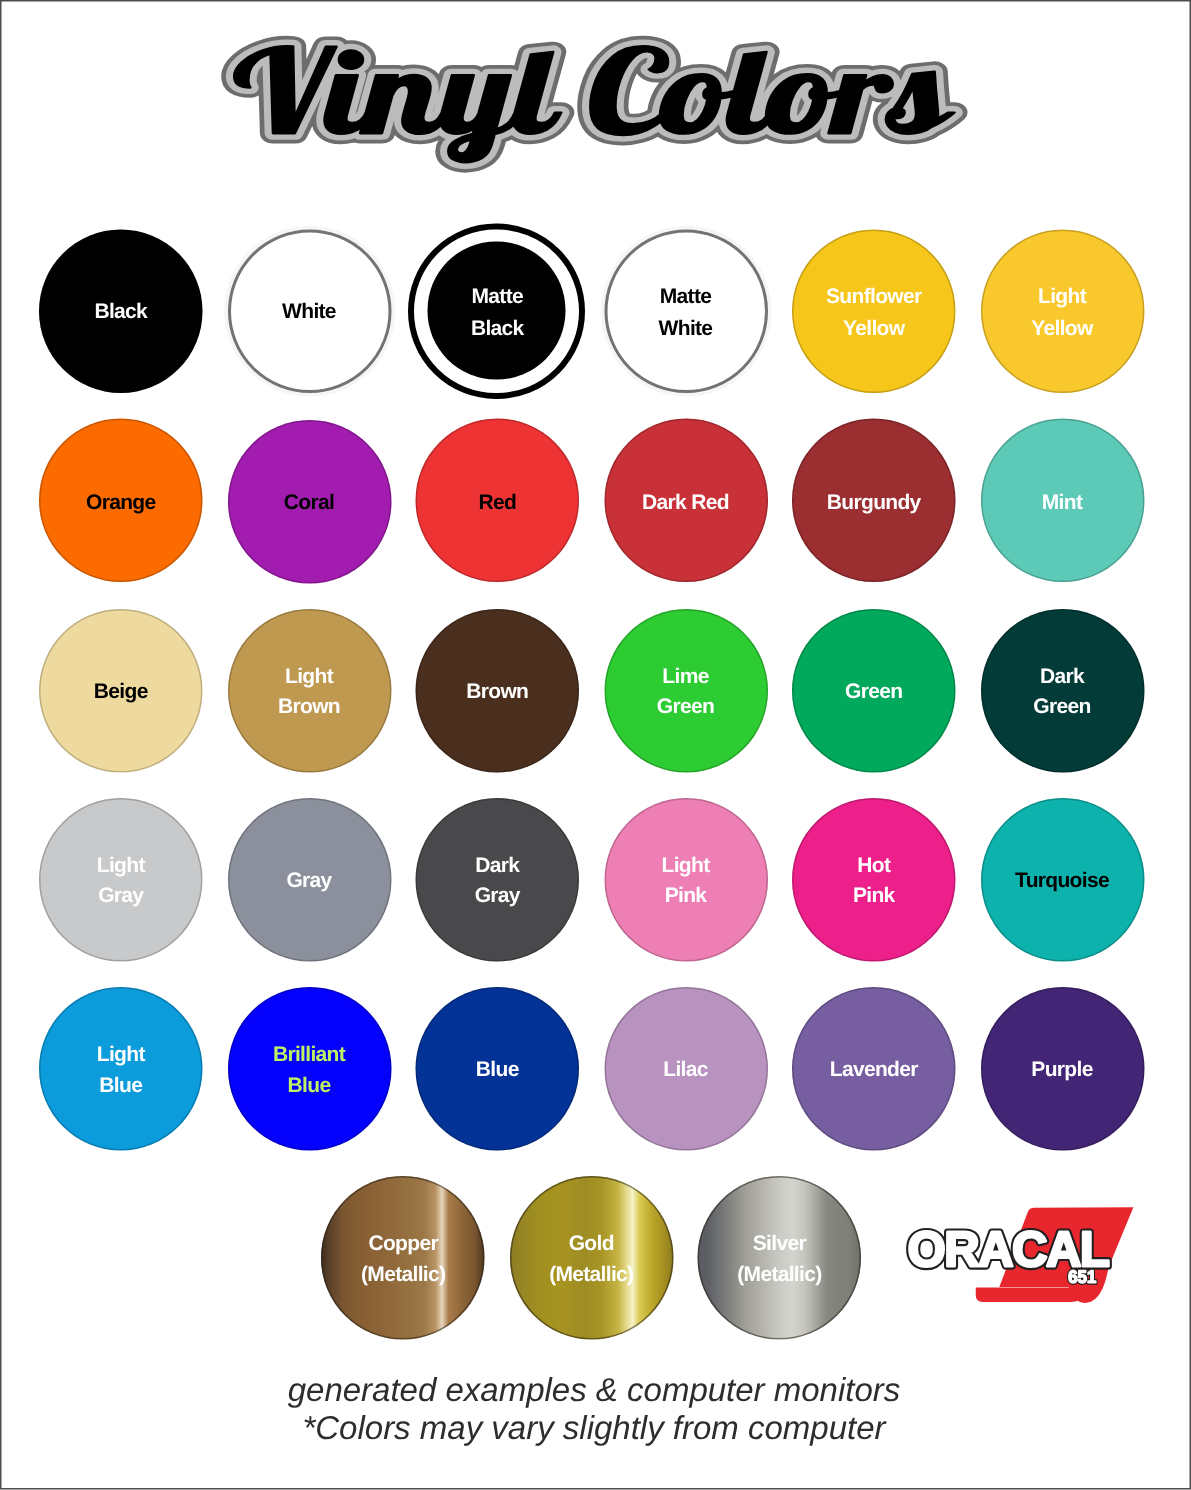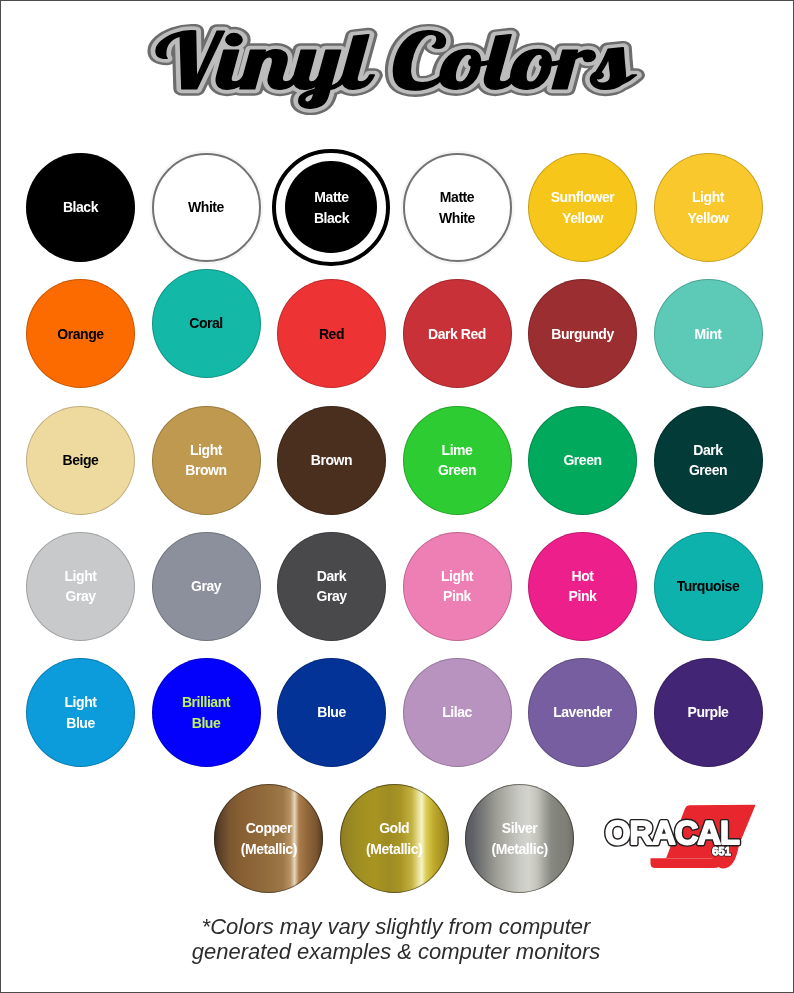--- a/index.html
+++ b/index.html
@@ -69,21 +69,21 @@
         <span class="lbl" style="color: rgb(255, 255, 255);">Sunflower
 Yellow</span>
       </div>
       <div class="swatch" style="left: 652.5px; top: 152.2px; background: rgb(249, 200, 44); box-shadow: rgba(0, 0, 0, 0.2) 0px 0px 0px 1px inset;">
         <span class="lbl" style="color: rgb(255, 255, 255);">Light
 Yellow</span>
       </div>
       <div class="swatch" style="left: 25px; top: 278.4px; background: rgb(251, 107, 0); box-shadow: rgba(0, 0, 0, 0.2) 0px 0px 0px 1px inset;">
         <span class="lbl" style="color: #000000;">Orange</span>
       </div>
-      <div class="swatch" style="left: 150.5px; top: 268px; background: #14b8a6; box-shadow: rgba(0, 0, 0, 0.2) 0px 0px 0px 1px inset;">
+      <div class="swatch" style="left: 150.5px; top: 279px; background: #a21caf; box-shadow: rgba(0, 0, 0, 0.2) 0px 0px 0px 1px inset;">
         <span class="lbl" style="color: rgb(0, 0, 0);">Coral</span>
       </div>
       <div class="swatch" style="left: 276px; top: 278.4px; background: rgb(238, 51, 53); box-shadow: rgba(0, 0, 0, 0.2) 0px 0px 0px 1px inset;">
         <span class="lbl" style="color: rgb(0, 0, 0);">Red</span>
       </div>
       <div class="swatch" style="left: 401.5px; top: 278.4px; background: rgb(200, 49, 55); box-shadow: rgba(0, 0, 0, 0.2) 0px 0px 0px 1px inset;">
         <span class="lbl" style="color: rgb(255, 255, 255);">Dark Red</span>
       </div>
       <div class="swatch" style="left: 527px; top: 278.4px; background: rgb(154, 46, 49); box-shadow: rgba(0, 0, 0, 0.2) 0px 0px 0px 1px inset;">
         <span class="lbl" style="color: rgb(255, 255, 255);">Burgundy</span>
@@ -181,17 +181,17 @@
         <path d="M1507 -711Q1507 -491 1420.0 -324.0Q1333 -157 1171.0 -68.5Q1009 20 793 20Q461 20 272.5 -175.5Q84 -371 84 -711Q84 -1050 272.0 -1240.0Q460 -1430 795 -1430Q1130 -1430 1318.5 -1238.0Q1507 -1046 1507 -711ZM1206 -711Q1206 -939 1098.0 -1068.5Q990 -1198 795 -1198Q597 -1198 489.0 -1069.5Q381 -941 381 -711Q381 -479 491.5 -345.5Q602 -212 793 -212Q991 -212 1098.5 -342.0Q1206 -472 1206 -711Z M2638 0 2311 -535H1965V0H1670V-1409H2374Q2626 -1409 2763.0 -1300.5Q2900 -1192 2900 -989Q2900 -841 2816.0 -733.5Q2732 -626 2589 -592L2970 0ZM2603 -977Q2603 -1180 2343 -1180H1965V-764H2351Q2475 -764 2539.0 -820.0Q2603 -876 2603 -977Z M4085 0 3960 -360H3423L3298 0H3003L3517 -1409H3865L4377 0ZM3691 -1192 3685 -1170Q3675 -1134 3661.0 -1088.0Q3647 -1042 3489 -582H3894L3755 -987L3712 -1123Z M5166 -212Q5433 -212 5537 -480L5794 -383Q5711 -179 5550.5 -79.5Q5390 20 5166 20Q4826 20 4640.5 -172.5Q4455 -365 4455 -711Q4455 -1058 4634.0 -1244.0Q4813 -1430 5153 -1430Q5401 -1430 5557.0 -1330.5Q5713 -1231 5776 -1038L5516 -967Q5483 -1073 5386.5 -1135.5Q5290 -1198 5159 -1198Q4959 -1198 4855.5 -1074.0Q4752 -950 4752 -711Q4752 -468 4858.5 -340.0Q4965 -212 5166 -212Z M6923 0 6798 -360H6261L6136 0H5841L6355 -1409H6703L7215 0ZM6529 -1192 6523 -1170Q6513 -1134 6499.0 -1088.0Q6485 -1042 6327 -582H6732L6593 -987L6550 -1123Z M7346 0V-1409H7641V-228H8397V0Z" fill="#ffffff" stroke="#ffffff" stroke-width="120" stroke-linejoin="round"></path>
       </g>
       <g transform="translate(115.5,54.2) scale(0.00550,0.00580) translate(-75,0)">
         <path d="M1065 -461Q1065 -236 939.0 -108.0Q813 20 591 20Q342 20 208.5 -154.5Q75 -329 75 -672Q75 -1049 210.5 -1239.5Q346 -1430 598 -1430Q777 -1430 880.5 -1351.0Q984 -1272 1027 -1106L762 -1069Q724 -1208 592 -1208Q479 -1208 414.5 -1095.0Q350 -982 350 -752Q395 -827 475.0 -867.0Q555 -907 656 -907Q845 -907 955.0 -787.0Q1065 -667 1065 -461ZM783 -453Q783 -573 727.5 -636.5Q672 -700 575 -700Q482 -700 426.0 -640.5Q370 -581 370 -483Q370 -360 428.5 -279.5Q487 -199 582 -199Q677 -199 730.0 -266.5Q783 -334 783 -453Z M2221 -469Q2221 -245 2081.5 -112.5Q1942 20 1699 20Q1487 20 1359.5 -75.5Q1232 -171 1202 -352L1483 -375Q1505 -285 1561.0 -244.0Q1617 -203 1702 -203Q1807 -203 1869.5 -270.0Q1932 -337 1932 -463Q1932 -574 1873.0 -640.5Q1814 -707 1708 -707Q1591 -707 1517 -616H1243L1292 -1409H2139V-1200H1547L1524 -844Q1626 -934 1779 -934Q1980 -934 2100.5 -809.0Q2221 -684 2221 -469Z M2407 0V-209H2756V-1170L2418 -959V-1180L2771 -1409H3037V-209H3360V0Z" fill="none" stroke="#231f20" stroke-width="440" stroke-linejoin="round"></path>
         <path d="M1065 -461Q1065 -236 939.0 -108.0Q813 20 591 20Q342 20 208.5 -154.5Q75 -329 75 -672Q75 -1049 210.5 -1239.5Q346 -1430 598 -1430Q777 -1430 880.5 -1351.0Q984 -1272 1027 -1106L762 -1069Q724 -1208 592 -1208Q479 -1208 414.5 -1095.0Q350 -982 350 -752Q395 -827 475.0 -867.0Q555 -907 656 -907Q845 -907 955.0 -787.0Q1065 -667 1065 -461ZM783 -453Q783 -573 727.5 -636.5Q672 -700 575 -700Q482 -700 426.0 -640.5Q370 -581 370 -483Q370 -360 428.5 -279.5Q487 -199 582 -199Q677 -199 730.0 -266.5Q783 -334 783 -453Z M2221 -469Q2221 -245 2081.5 -112.5Q1942 20 1699 20Q1487 20 1359.5 -75.5Q1232 -171 1202 -352L1483 -375Q1505 -285 1561.0 -244.0Q1617 -203 1702 -203Q1807 -203 1869.5 -270.0Q1932 -337 1932 -463Q1932 -574 1873.0 -640.5Q1814 -707 1708 -707Q1591 -707 1517 -616H1243L1292 -1409H2139V-1200H1547L1524 -844Q1626 -934 1779 -934Q1980 -934 2100.5 -809.0Q2221 -684 2221 -469Z M2407 0V-209H2756V-1170L2418 -959V-1180L2771 -1409H3037V-209H3360V0Z" fill="#ffffff" stroke="#ffffff" stroke-width="180" stroke-linejoin="round"></path>
       </g>
     </svg>
   </div>
 
   <div id="footer">
+    <div>generated examples &amp; computer monitors</div>
     <div>*Colors may vary slightly from computer</div>
-    <div>generated examples &amp; computer monitors</div>
   </div>
 
 </div>
 
 </body></html>

